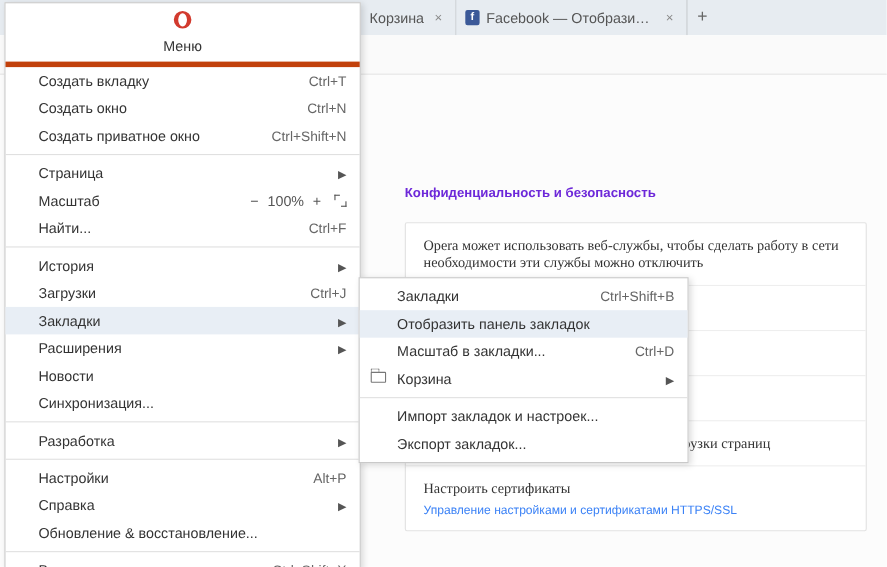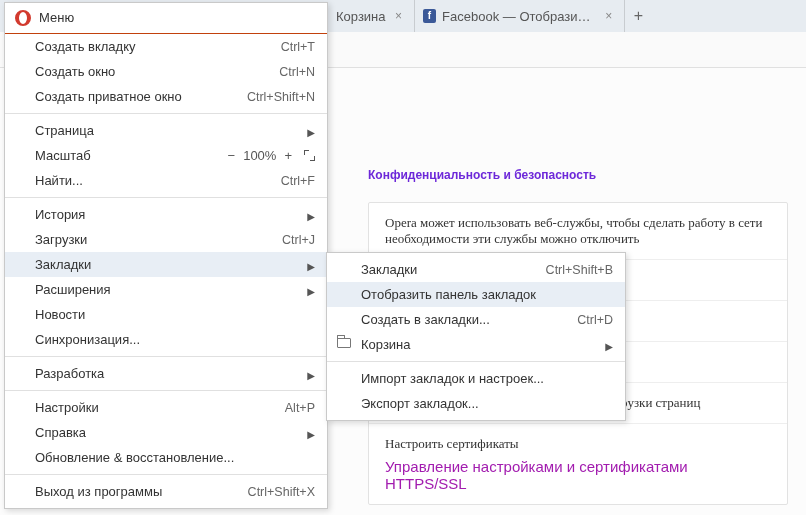--- a/index.html
+++ b/index.html
@@ -105,38 +105,39 @@
   }
   .card .row {
     padding: 12px 16px;
     border-top: 1px solid #eee;
     color: #333;
     font-family: Liberation Serif, serif;
   }
   .card .row:first-child { border-top: none; }
   .card .sub {
     padding: 4px 16px 12px 16px;
-    color: #a21caf;
-    font-size: 15px;
+    color: #3b82f6;
+    font-size: 11px;
   }
   
   .menu {
     position: absolute;
     left: 4px; top: 2px;
     width: 324px;
     background: #fff;
     border: 1px solid #c9c9c9;
     box-shadow: 2px 2px 6px rgba(0,0,0,0.15);
     padding-bottom: 4px;
   }
   .menu-header {
-    display: flex; 
+    display: flex; align-items: center;
     gap: 8px;
     padding: 7px 10px;
-    border-bottom: 1px solid #c2410c;
+    border-bottom: 5px solid #c2410c;
+    flex-direction: column;
   }
   .opera-icon {
     width: 16px; height: 16px;
     border: 2.5px solid #d23a2e;
     border-radius: 50%;
     border-left-width: 4px;
     border-right-width: 4px;
   }
   .menu-header span { font-size: 13px; }
   .menu-item {
@@ -330,21 +331,21 @@
 <div class="submenu">
   <div class="menu-item">
     <span>Закладки</span>
       <span class="spacer"></span>
     <span class="shortcut">Ctrl+Shift+B</span>
   </div>
   <div class="menu-item hl">
     <span>Отобразить панель закладок</span>
   </div>
   <div class="menu-item">
-    <span>Создать в закладки...</span>
+    <span>Масштаб в закладки...</span>
       <span class="spacer"></span>
     <span class="shortcut">Ctrl+D</span>
   </div>
   <div class="menu-item">
     <span class="folder-icon"></span>
     <span>Корзина</span>
       <span class="spacer"></span>
     <span class="arrow">▶</span>
   </div>
   <div class="menu-sep"></div>

